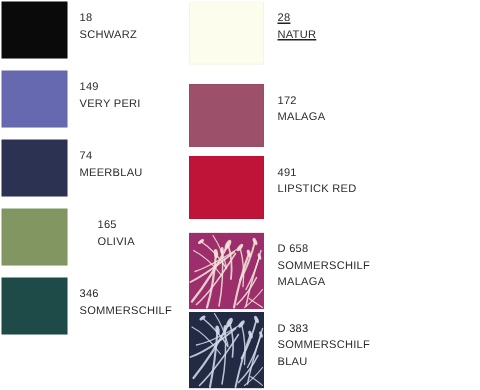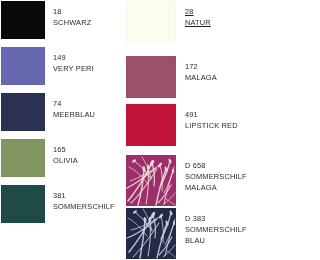--- a/index.html
+++ b/index.html
@@ -76,21 +76,21 @@
 
   .label-code { display: block; }
   .label-name { display: block; }
   .label-name2 { display: block; }
   .label-name2:empty { display: none; }
 
   
   .row-l0 { margin-top: 0px; }
   .row-l1 { margin-top: 8px; }
   .row-l2 { margin-top: 8px; }
-  .row-l3 { margin-top: 8px; }
+  .row-l3 { margin-top: 8px; gap: 12px; }
   .row-l4 { margin-top: 8px; }
 
   
   .row-r0 { margin-top: 0px; text-decoration: underline; }
   .row-r1 { margin-top: 13px; }
   .row-r2 { margin-top: 6px; }
   .row-r3 { margin-top: 9px; }
   .row-r4 { margin-top: 2px; }
 
   .chip-outline {
@@ -143,21 +143,21 @@
       <div class="swatch-label">
         <span class="label-code">165</span>
         <span class="label-name">OLIVIA</span>
 
       </div>
     </div>
 
     <div class="swatch-row row-l4">
       <div class="swatch-chip chip-outline" id="chip-l4" style="background-color: rgb(30, 75, 72);"></div>
       <div class="swatch-label">
-        <span class="label-code">381</span>
+        <span class="label-code">346</span>
         <span class="label-name">SOMMERSCHILF</span>
 
       </div>
     </div>
 
   </div>
 
   <div class="palette-column column-right">
 
     <div class="swatch-row row-r0">

